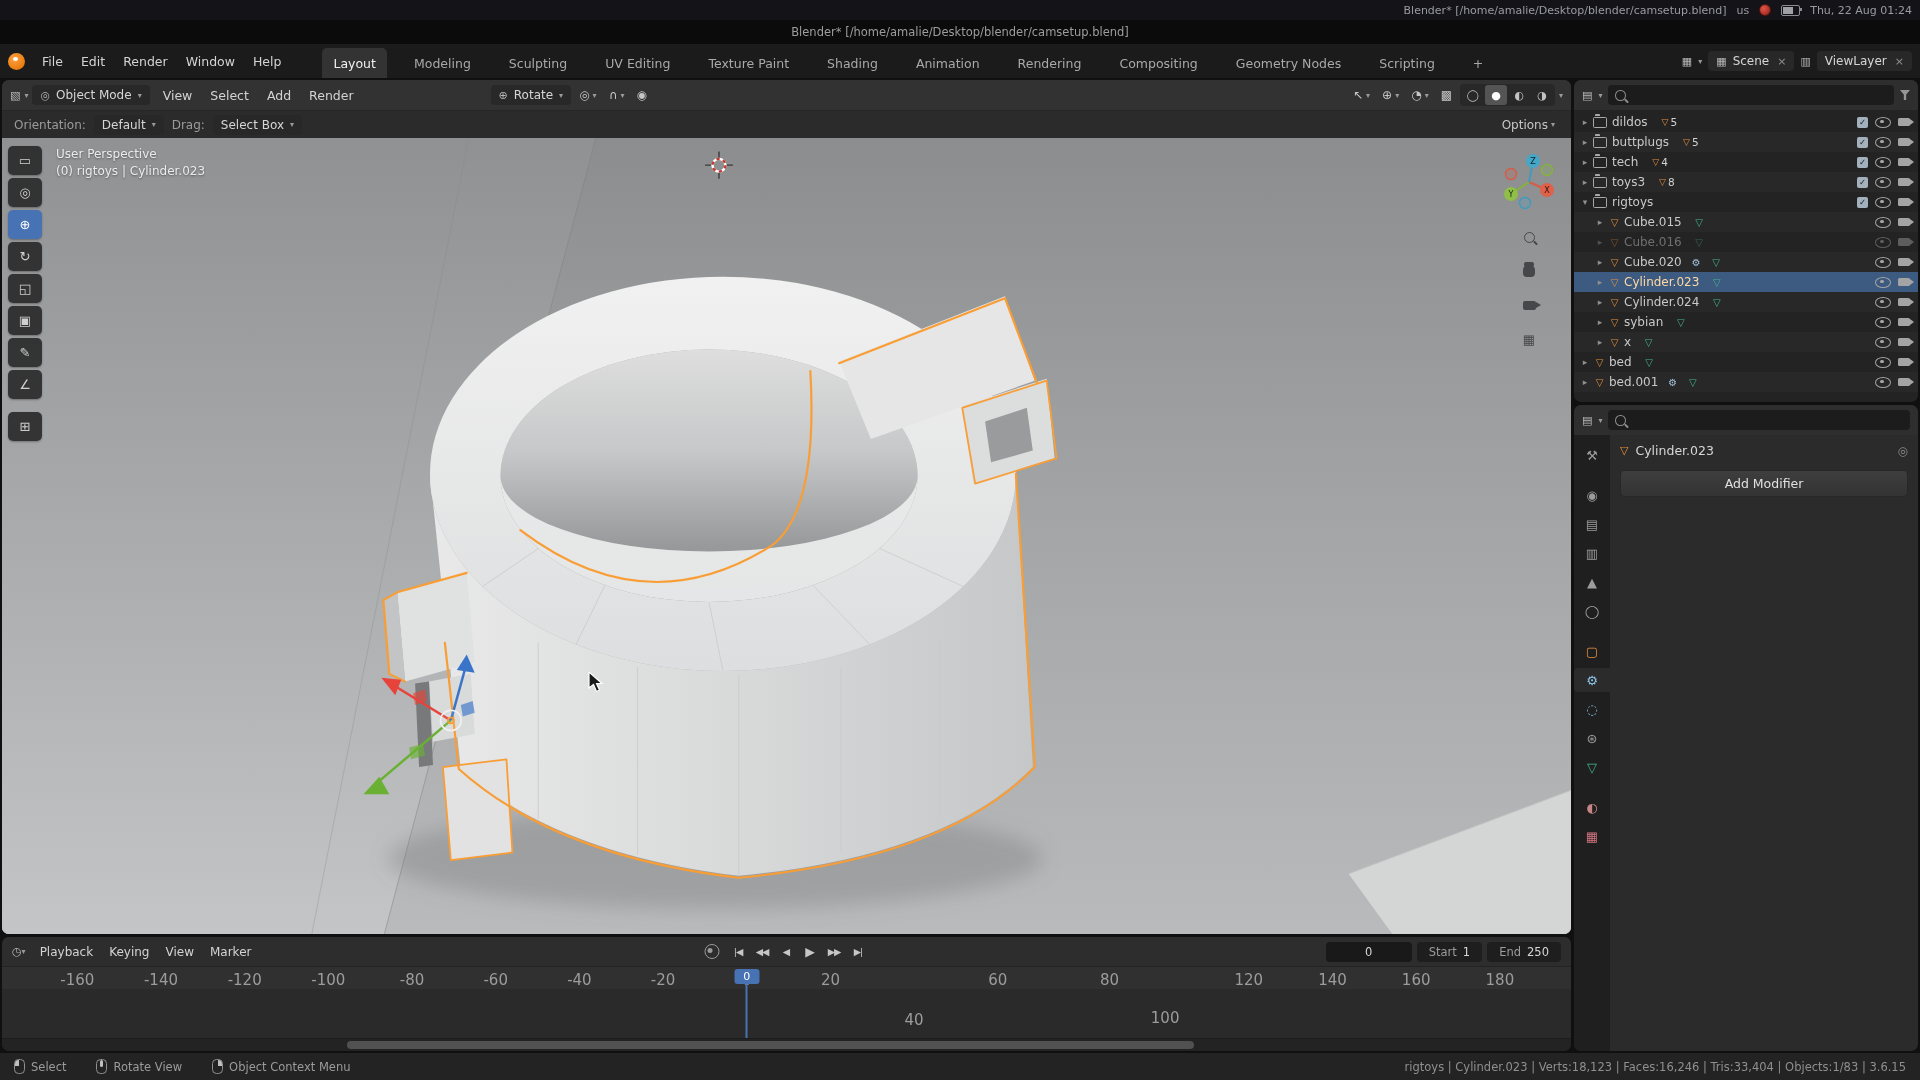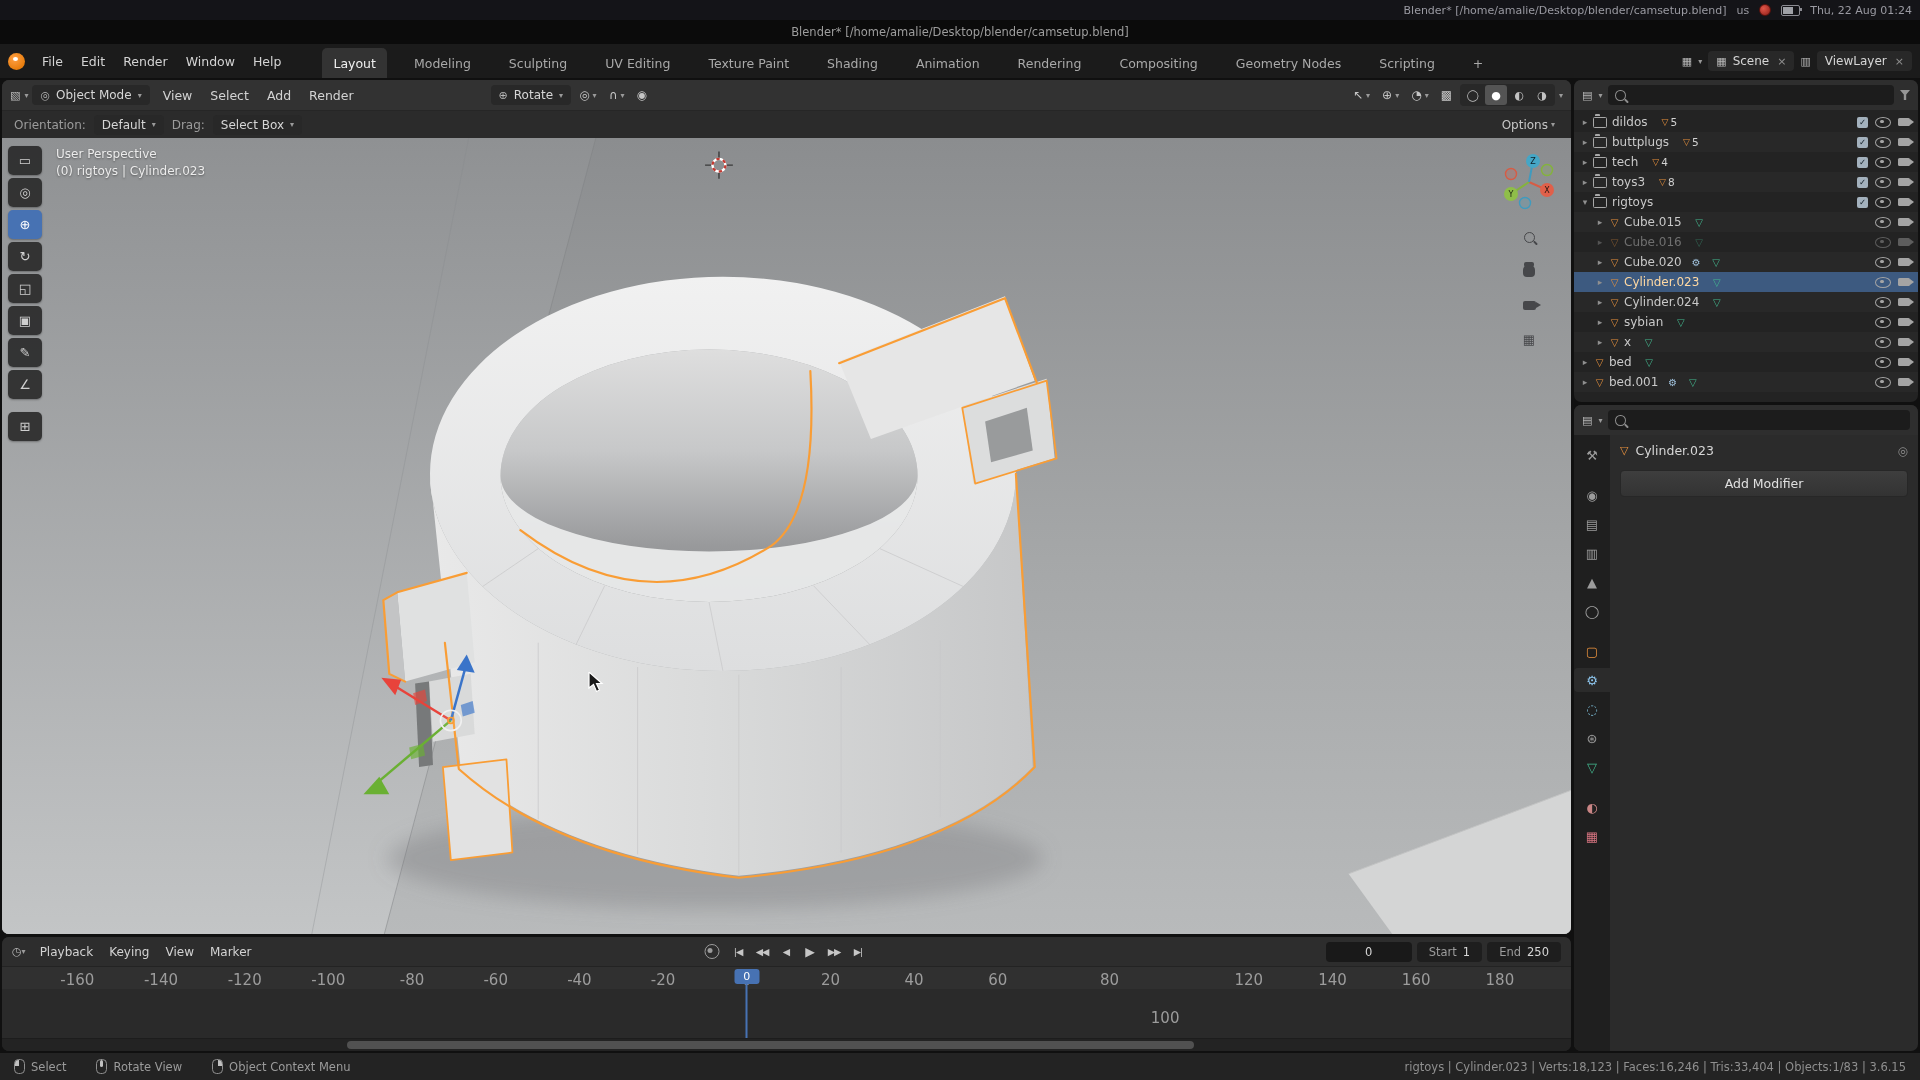--- a/index.html
+++ b/index.html
@@ -499,21 +499,21 @@
           <span class="tl-tick" style="left: 4.8%;">-160</span>
               <span class="tl-tick" style="left: 10.1333%;">-140</span>
               <span class="tl-tick" style="left: 15.4667%;">-120</span>
               <span class="tl-tick" style="left: 20.8%;">-100</span>
               <span class="tl-tick" style="left: 26.1333%;">-80</span>
               <span class="tl-tick" style="left: 31.4667%;">-60</span>
               <span class="tl-tick" style="left: 36.8%;">-40</span>
               <span class="tl-tick" style="left: 42.1333%;">-20</span>
               <span class="tl-tick" style="left: 47.4667%;">0</span>
               <span class="tl-tick" style="left: 52.8%;">20</span>
-              <span class="tl-tick" style="left: 58.1333%;">40</span>
+              <span class="tl-tick" style="left: 58.1333%; margin-top: 40px;">40</span>
               <span class="tl-tick" style="left: 63.4667%;">60</span>
               <span class="tl-tick" style="left: 68.8%; margin-left: 28px;">80</span>
               <span class="tl-tick" style="left: 74.1333%; margin-top: 38px;">100</span>
               <span class="tl-tick" style="left: 79.4667%;">120</span>
               <span class="tl-tick" style="left: 84.8%;">140</span>
               <span class="tl-tick" style="left: 90.1333%;">160</span>
               <span class="tl-tick" style="left: 95.4667%;">180</span>
             </div>
           <div class="tl-scroll">
             <div class="tl-thumb" id="tl-thumb" style="left: 22%; width: 54%;"></div>

